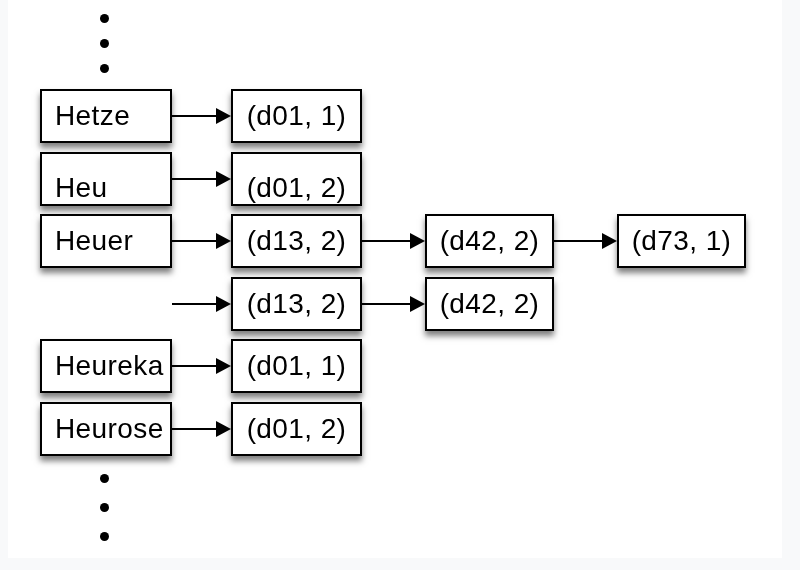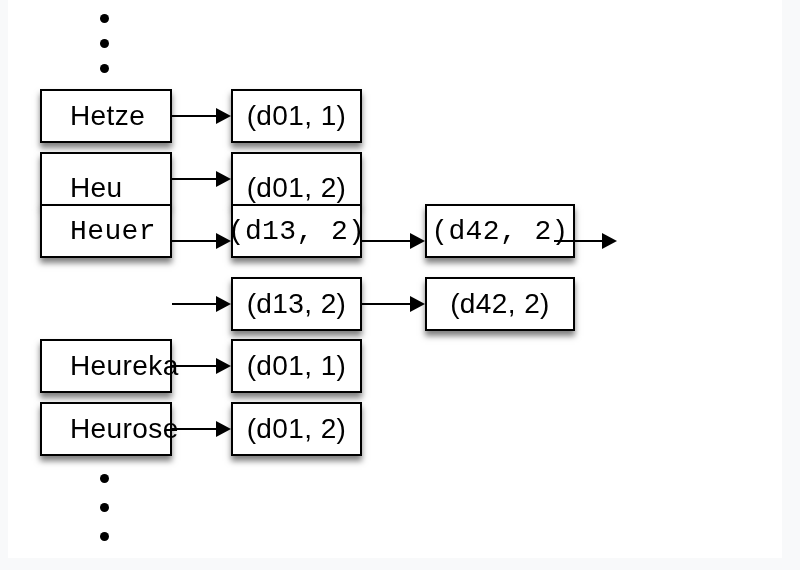--- a/index.html
+++ b/index.html
@@ -24,26 +24,26 @@
     height: 54px;
     background: #ffffff;
     border: 2.5px solid #000000;
     box-shadow: 0 5px 6px rgba(0,0,0,0.5);
     display: flex;
     align-items: center;
     font-size: 28px;
     letter-spacing: 0.4px;
     white-space: nowrap;
   }
-  .term { left: 40px; width: 132px; padding-left: 28px; }
+  .term { left: 40px; width: 132px; padding-left: 13px; }
   .post { justify-content: center; }
   .c0 { left: 231px; width: 131px; }
-  .c1 { left: 425px; width: 150px; }
+  .c1 { left: 425px; width: 129px; }
   .c2 { left: 617px; width: 129px; }
-  .r0 { top: 89px; }  .r1 { top: 152px; align-items: flex-end; } .r2 { top: 204px; font-family: Liberation Mono, monospace; }
+  .r0 { top: 89px; }  .r1 { top: 152px; align-items: flex-end; } .r2 { top: 214px; }
   .r3 { top: 277px; } .r4 { top: 339px; } .r5 { top: 402px; }
 
   .arrow { position: absolute; height: 2px; background: #000000; }
   .arrow::after {
     content: "";
     position: absolute;
     right: -15px; top: -7.5px;
     width: 0; height: 0;
     border-left: 15px solid #000000;
     border-top: 8.5px solid transparent;
@@ -96,20 +96,23 @@
   </div>
   <div class="arrow a-term ar2"></div>
   <div class="box post c0 r2">
     <span>(d13, 2)</span>
   </div>
   <div class="arrow a-1 ar2"></div>
   <div class="box post c1 r2">
     <span>(d42, 2)</span>
   </div>
   <div class="arrow a-2 ar2"></div>
+  <div class="box post c2 r2">
+    <span>(d73, 1)</span>
+  </div>
 
   <div class="arrow a-term ar3"></div>
   <div class="box post c0 r3">
     <span>(d13, 2)</span>
   </div>
   <div class="arrow a-1 ar3"></div>
   <div class="box post c1 r3">
     <span>(d42, 2)</span>
   </div>
 

